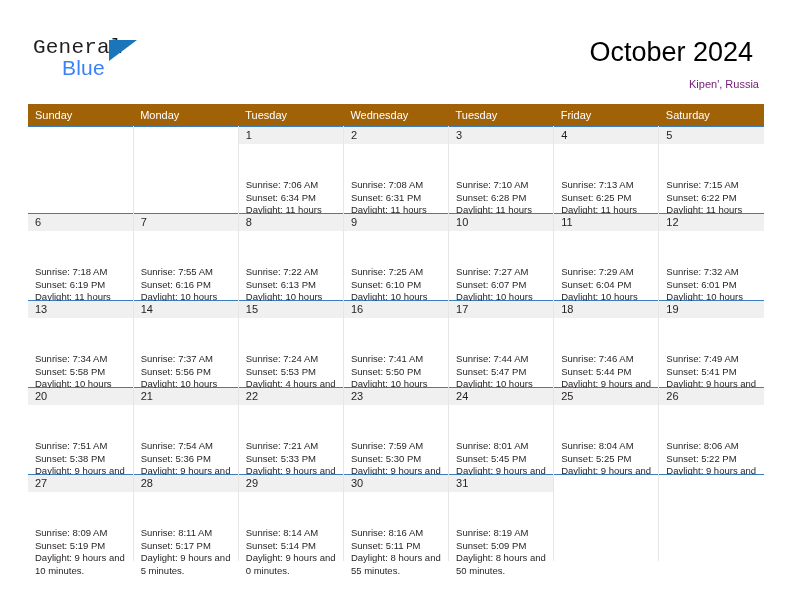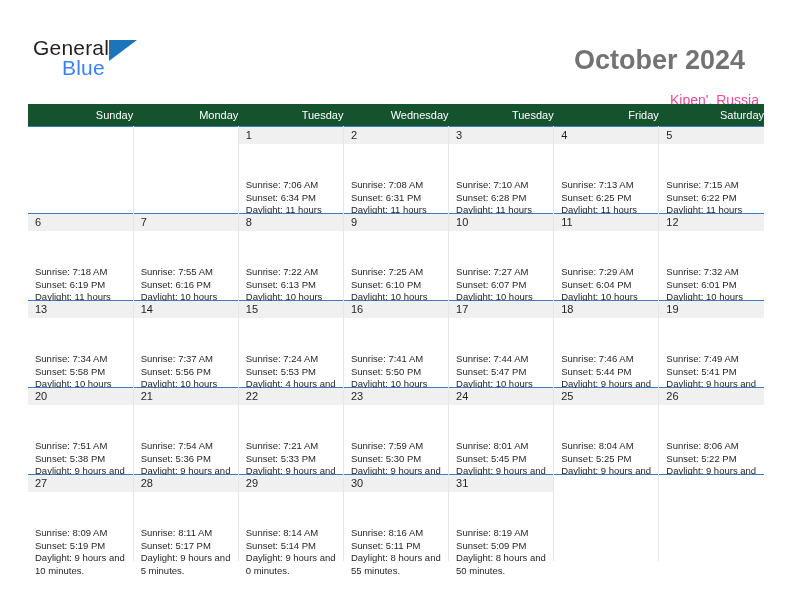--- a/index.html
+++ b/index.html
@@ -36,21 +36,21 @@
     width: 180px;
     height: 48px;
   }
   .logo-general {
     position: absolute;
     left: 0;
     top: 0;
     font-size: 21px;
     letter-spacing: 0.2px;
     color: #231f20;
-    font-family: Liberation Sans, sans-serif;
+    font-family: Liberation Mono, monospace;
   }
   .logo-blue {
     position: absolute;
     left: 29px;
     top: 20px;
     font-size: 21px;
     letter-spacing: 0.2px;
     color: #3b82f6;
     font-family: "Liberation Sans", sans-serif;
   }
@@ -64,49 +64,49 @@
     border-bottom: 21px solid transparent;
   }
   .title-block {
     position: absolute;
     right: 33px;
     top: 30px;
     text-align: right;
   }
   .cal-title {
     font-size: 27px;
-    color: #737373;
+    color: #000000;
     line-height: 32px;
-    font-weight: bold;
-    margin: 14px;
+    font-weight: normal;
+    margin: 6px;
     font-family: "Liberation Sans", sans-serif;
   }
   .cal-subtitle {
-    font-size: 14px;
-    color: #ec4899;
+    font-size: 11px;
+    color: #701a75;
     line-height: 20px;
     margin: 4px 0 0 0;
     font-family: "Liberation Sans", sans-serif;
   }
 
   
   .calendar {
     position: absolute;
     left: 28px;
     top: 104px;
     width: 736px;
     border-collapse: collapse;
     table-layout: fixed;
   }
   .calendar th {
-    background: #14532d;
+    background: #a16207;
     color: #ffffff;
     font-size: 11px;
     font-weight: normal;
-    text-align: right;
+    text-align: left;
     padding: 5px 0 5px 7px;
     height: 12px;
     font-family: "Liberation Sans", sans-serif;
   }
   .calendar td {
     width: 105.14px;
     vertical-align: top;
     padding: 0;
     border-top: 1.5px solid #3a7cbe;
     border-right: 1px solid #e6e6e6;

